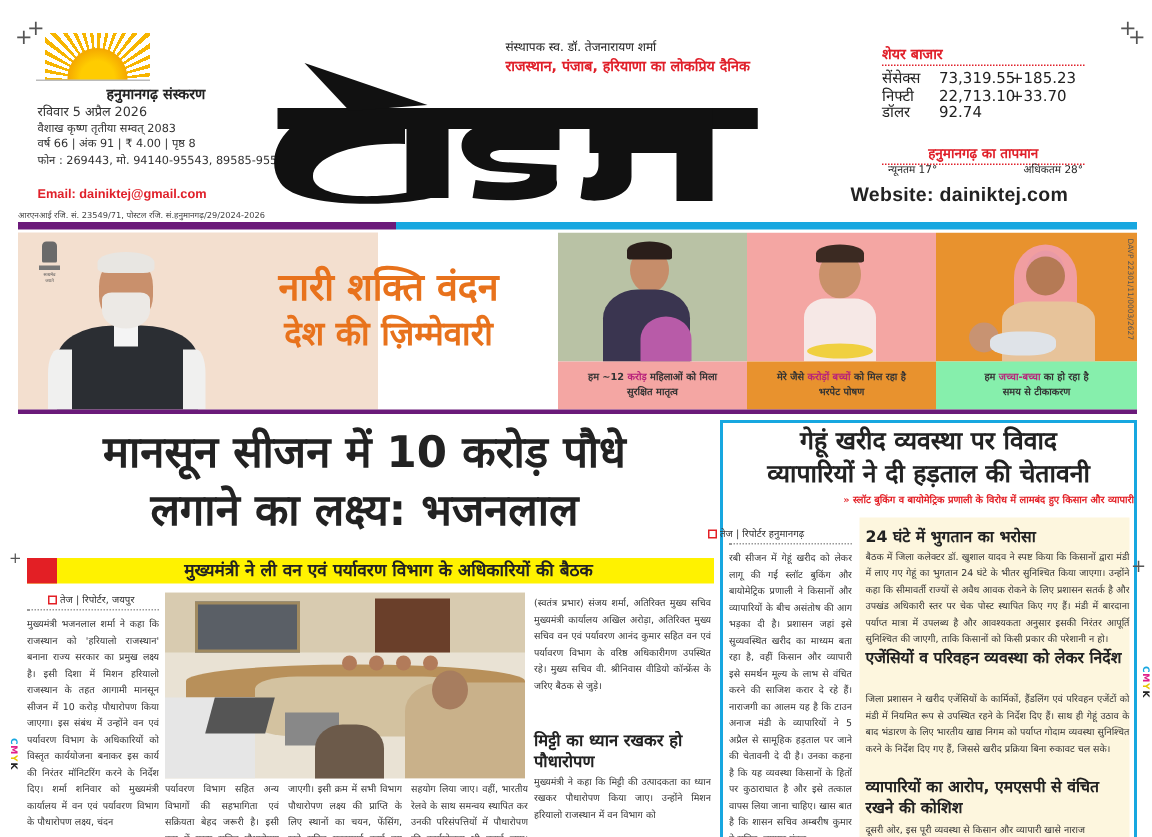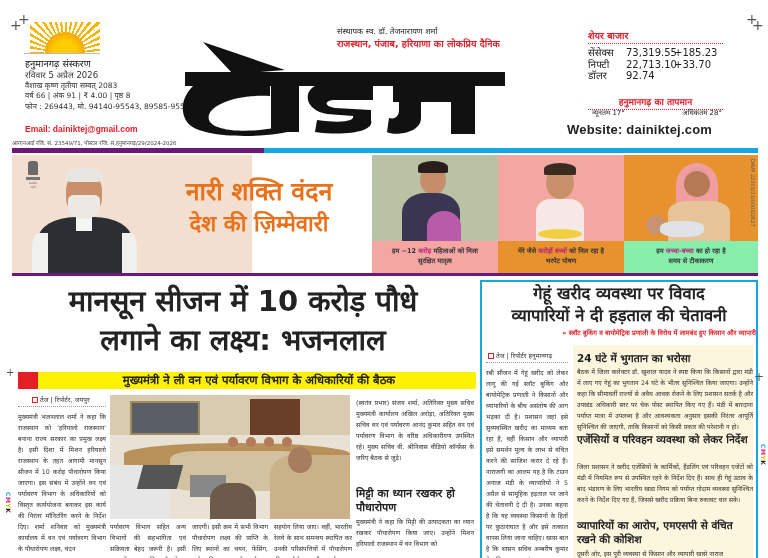--- a/index.html
+++ b/index.html
@@ -9,21 +9,21 @@
   .reg { position: absolute; color: #555; font-size: 14px; line-height: 14px; font-family: "DejaVu Sans", sans-serif; }
 
   
   .masthead { position: absolute; left: 0; top: 0; width: 768px; height: 148px; }
   .sun { position: absolute; left: 30px; top: 22px; width: 70px; height: 32px; overflow: hidden; }
   .sun .disc { position: absolute; left: 15px; top: 10px; width: 40px; height: 40px; border-radius: 50%; background: radial-gradient(circle, #ffcc00 40%, #f5a800 70%); }
   .sun .rays { position: absolute; left: 0; top: 0; width: 70px; height: 32px; background: repeating-conic-gradient(from 270deg at 50% 100%, #f7b500 0deg 4deg, transparent 4deg 9deg); }
   .sun-line { position: absolute; left: 24px; top: 53px; width: 76px; height: 1px; background: #bbb; }
 
   .edition-block { position: absolute; left: 25px; top: 58px; width: 170px; }
-  .edition-block .ed-title { font-size: 9.5px; font-weight: normal; color: #222; line-height: 12px; }
+  .edition-block .ed-title { font-size: 9.5px; font-weight: bold; color: #222; line-height: 12px; margin-left: 46px; }
   .edition-block .line { font-size: 7.5px; color: #333; line-height: 10.5px; white-space: nowrap; }
   .email { position: absolute; left: 25px; top: 124px; font-size: 8.5px; font-weight: bold; color: #e0202a; font-family: "Liberation Sans", sans-serif; }
   .reg-line { position: absolute; left: 12px; top: 139px; font-size: 5.5px; color: #444; white-space: nowrap; }
 
   .logo { position: absolute; left: 175px; top: 14px; width: 340px; height: 122px; }
   .founder { position: absolute; left: 337px; top: 25px; font-size: 8px; color: #222; white-space: nowrap; }
   .tagline { position: absolute; left: 337px; top: 37px; font-size: 9.5px; color: #e0202a; font-weight: bold; white-space: nowrap; }
 
   .market { position: absolute; left: 588px; top: 29px; width: 135px; }
   .market .mk-title { color: #e0202a; font-weight: bold; font-size: 9.5px; border-bottom: 1px dotted #e0202a; padding-bottom: 1px; margin-bottom: 3px; }
@@ -267,21 +267,21 @@
 <div class="mitti-head">मिट्टी का ध्यान रखकर हो पौधारोपण</div>
 <div class="col" style="left:356px;top:516px;width:118px;height:42px;">मुख्यमंत्री ने कहा कि मिट्टी की उत्पादकता का ध्यान रखकर पौधारोपण किया जाए। उन्होंने मिशन हरियालो राजस्थान में वन विभाग को</div>
 
 <div class="rbox"></div>
 <div class="rhead">
   <div>गेहूं खरीद व्यवस्था पर विवाद</div>
   <div>व्यापारियों ने दी हड़ताल की चेतावनी</div>
 </div>
 <div class="rsub">» स्लॉट बुकिंग व बायोमेट्रिक प्रणाली के विरोध में लामबंद हुए किसान और व्यापारी</div>
 
-<div class="byline" style="left:488px;top:351px;">
+<div class="byline" style="left:472px;top:351px;">
   <span class="tag"></span><span>तेज | रिपोर्टर हनुमानगढ़</span>
 </div>
 <div class="dotline" style="left:486px;top:362px;width:82px;"></div>
 <div class="col" style="left:486px;top:367px;width:82px;height:191px;">रबी सीजन में गेहूं खरीद को लेकर लागू की गई स्लॉट बुकिंग और बायोमेट्रिक प्रणाली ने किसानों और व्यापारियों के बीच असंतोष की आग भड़का दी है। प्रशासन जहां इसे सुव्यवस्थित खरीद का माध्यम बता रहा है, वहीं किसान और व्यापारी इसे समर्थन मूल्य के लाभ से वंचित करने की साजिश करार दे रहे हैं। नाराजगी का आलम यह है कि टाउन अनाज मंडी के व्यापारियों ने 5 अप्रैल से सामूहिक हड़ताल पर जाने की चेतावनी दे दी है। उनका कहना है कि यह व्यवस्था किसानों के हितों पर कुठाराघात है और इसे तत्काल वापस लिया जाना चाहिए। खास बात है कि शासन सचिव अम्बरीष कुमार ने सचिव, व्यापार मंडल</div>
 
 <div class="rpanel"></div>
 <div class="rsec-head" style="left:577px;top:351px;width:176px;">24 घंटे में भुगतान का भरोसा</div>
 <div class="col" style="left:577px;top:366px;width:176px;height:66px;">बैठक में जिला कलेक्टर डॉ. खुशाल यादव ने स्पष्ट किया कि किसानों द्वारा मंडी में लाए गए गेहूं का भुगतान 24 घंटे के भीतर सुनिश्चित किया जाएगा। उन्होंने कहा कि सीमावर्ती राज्यों से अवैध आवक रोकने के लिए प्रशासन सतर्क है और उपखंड अधिकारी स्तर पर चेक पोस्ट स्थापित किए गए हैं। मंडी में बारदाना पर्याप्त मात्रा में उपलब्ध है और आवश्यकता अनुसार इसकी निरंतर आपूर्ति सुनिश्चित की जाएगी, ताकि किसानों को किसी प्रकार की परेशानी न हो।</div>
 <div class="rsec-head" style="left:577px;top:432px;width:176px;">एजेंसियों व परिवहन व्यवस्था को लेकर निर्देश</div>
 <div class="col" style="left:577px;top:461px;width:176px;height:66px;">जिला प्रशासन ने खरीद एजेंसियों के कार्मिकों, हैंडलिंग एवं परिवहन एजेंटों को मंडी में नियमित रूप से उपस्थित रहने के निर्देश दिए हैं। साथ ही गेहूं उठाव के बाद भंडारण के लिए भारतीय खाद्य निगम को पर्याप्त गोदाम व्यवस्था सुनिश्चित करने के निर्देश दिए गए हैं, जिससे खरीद प्रक्रिया बिना रुकावट चल सके।</div>

